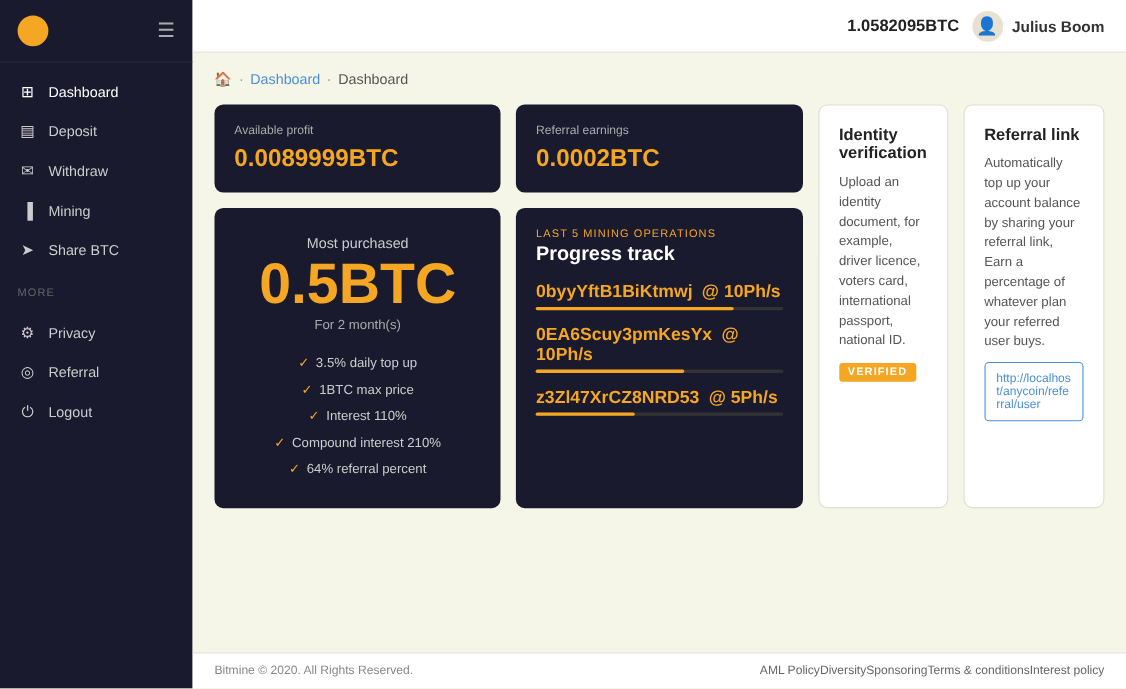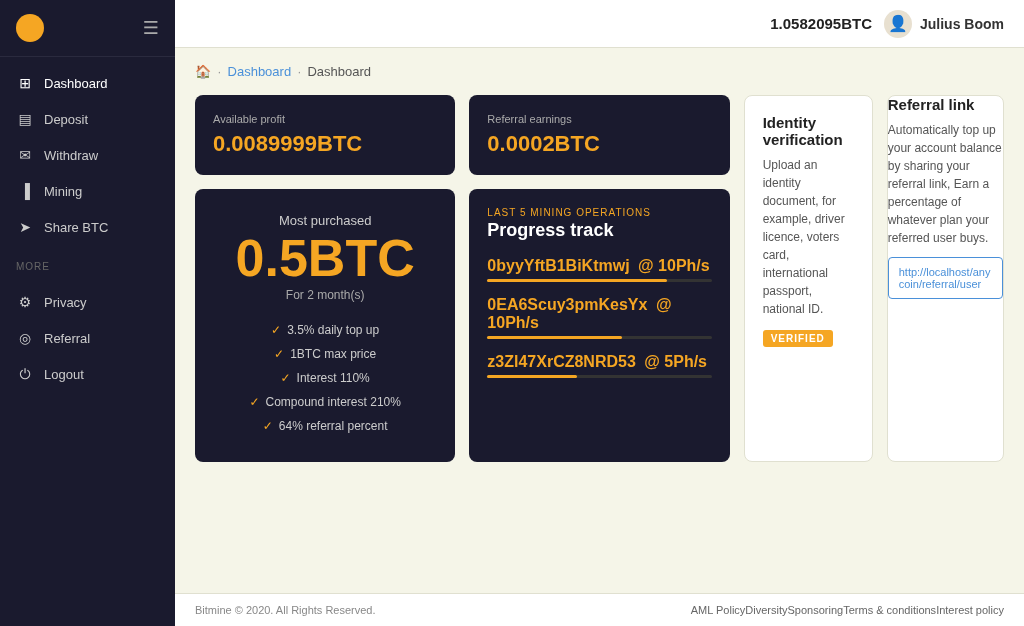--- a/index.html
+++ b/index.html
@@ -257,20 +257,21 @@
       font-size: 10px;
       font-weight: 700;
       padding: 3px 8px;
       border-radius: 3px;
       display: inline-block;
       letter-spacing: 1px;
     }
     .referral-card {
       background: #fff;
       border-radius: 8px;
+      padding: 18px;
       border: 1px solid #e0e0d0;
     }
     .referral-card h3 {
       font-size: 15px;
       font-weight: 700;
       color: #222;
       margin-bottom: 8px;
     }
     .referral-card p {
       font-size: 12px;

